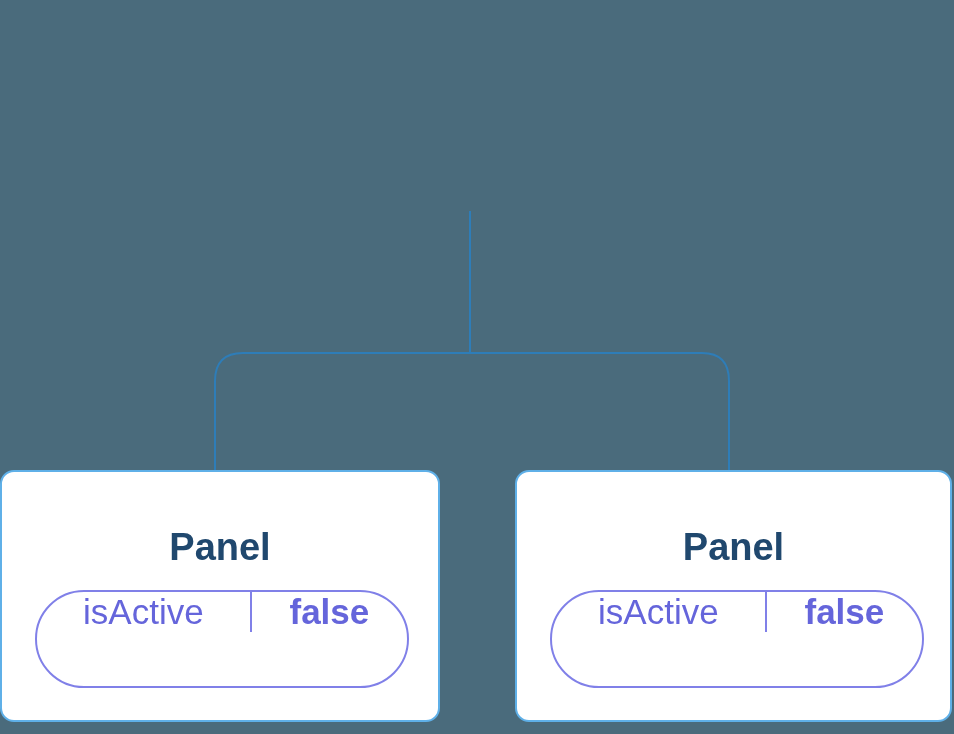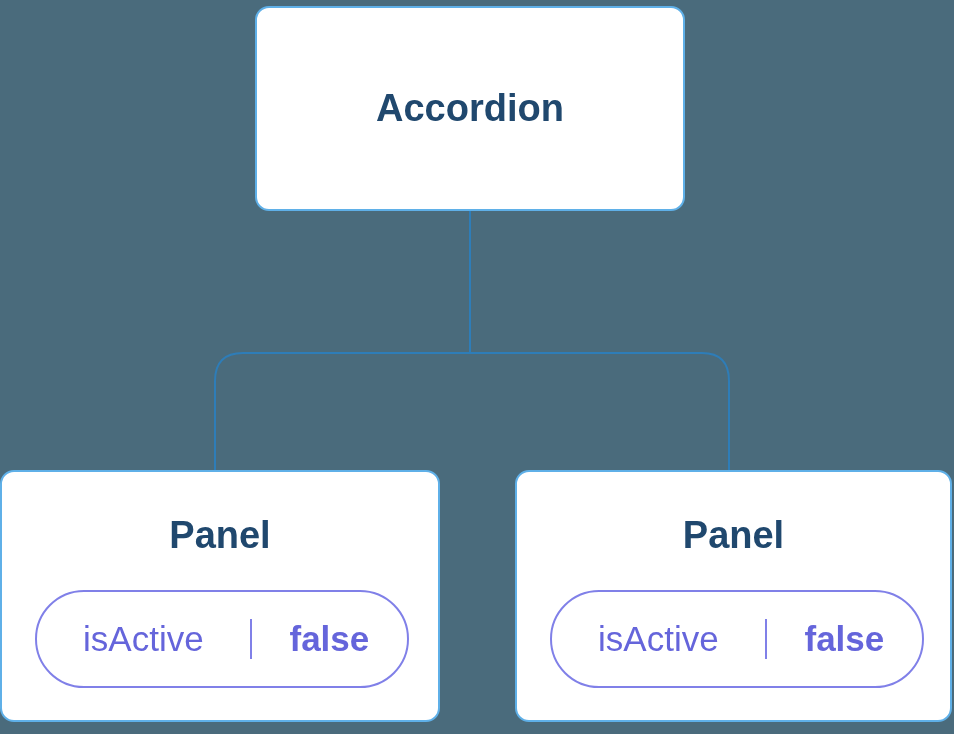--- a/index.html
+++ b/index.html
@@ -34,53 +34,50 @@
   }
   .node-title{
     color:var(--title);
     font-size:38px;
     font-weight:600;
     text-align:center;
   }
   .node-panel{top:470px;width:440px;height:252px;}
   .node-panel-left{left:0px;}
   .node-panel-right{left:515px;width:437px;}
-  .panel-title{margin-top:42px;}
+  .panel-title{margin-top:54px;}
   .state-pill{
     position:absolute;
     left:33px;top:118px;
     width:374px;height:98px;
     border:2px solid var(--pill-border);
     border-radius:60px;
     box-sizing:border-box;
     display:flex;
-    align-items:center;
+    align-items:flex-start;
     overflow:hidden;
   }
   .pill-cell{
     display:flex;align-items:center;justify-content:center;
     color:var(--pill-text);
     font-size:35px;
   }
   .pill-key{flex:0 0 57.5%;border-right:2px solid var(--pill-border);}
   .pill-value{flex:1 1 auto;font-weight:bold;}
 </style>
 </head>
 <body>
 
 <div class="canvas">
 
   <svg class="connector-svg" viewBox="0 0 954 734">
     <path d="M470 211 L470 353"></path>
     <path d="M215 471 L215 381 Q215 353 243 353 L702 353 Q729 353 729 381 L729 471"></path>
   </svg>
 
-  <div class="node node-root">
-    <div class="node-title">Accordion</div>
-  </div>
 
   <div class="node node-panel node-panel-left">
     <div class="node-title panel-title">Panel</div>
     <div class="state-pill">
       <div class="pill-cell pill-key">isActive</div>
       <div class="pill-cell pill-value">false</div>
     </div>
   </div>
 
   <div class="node node-panel node-panel-right">

